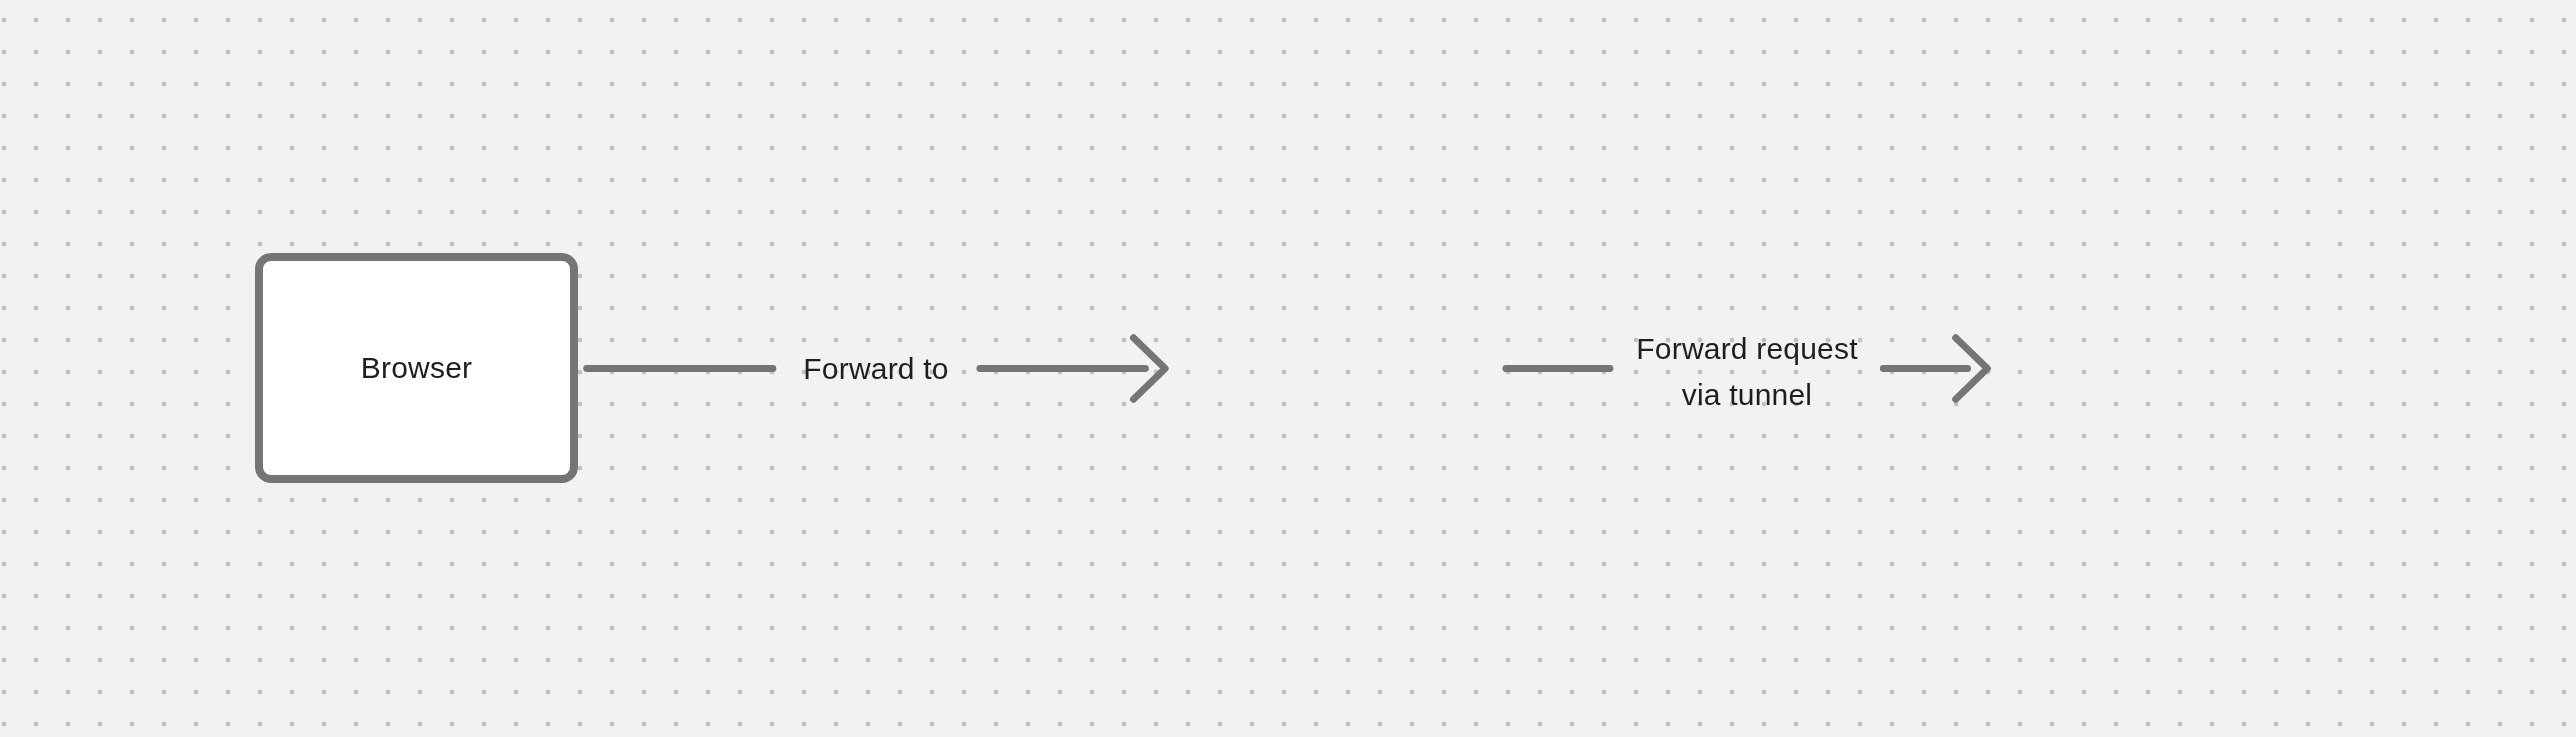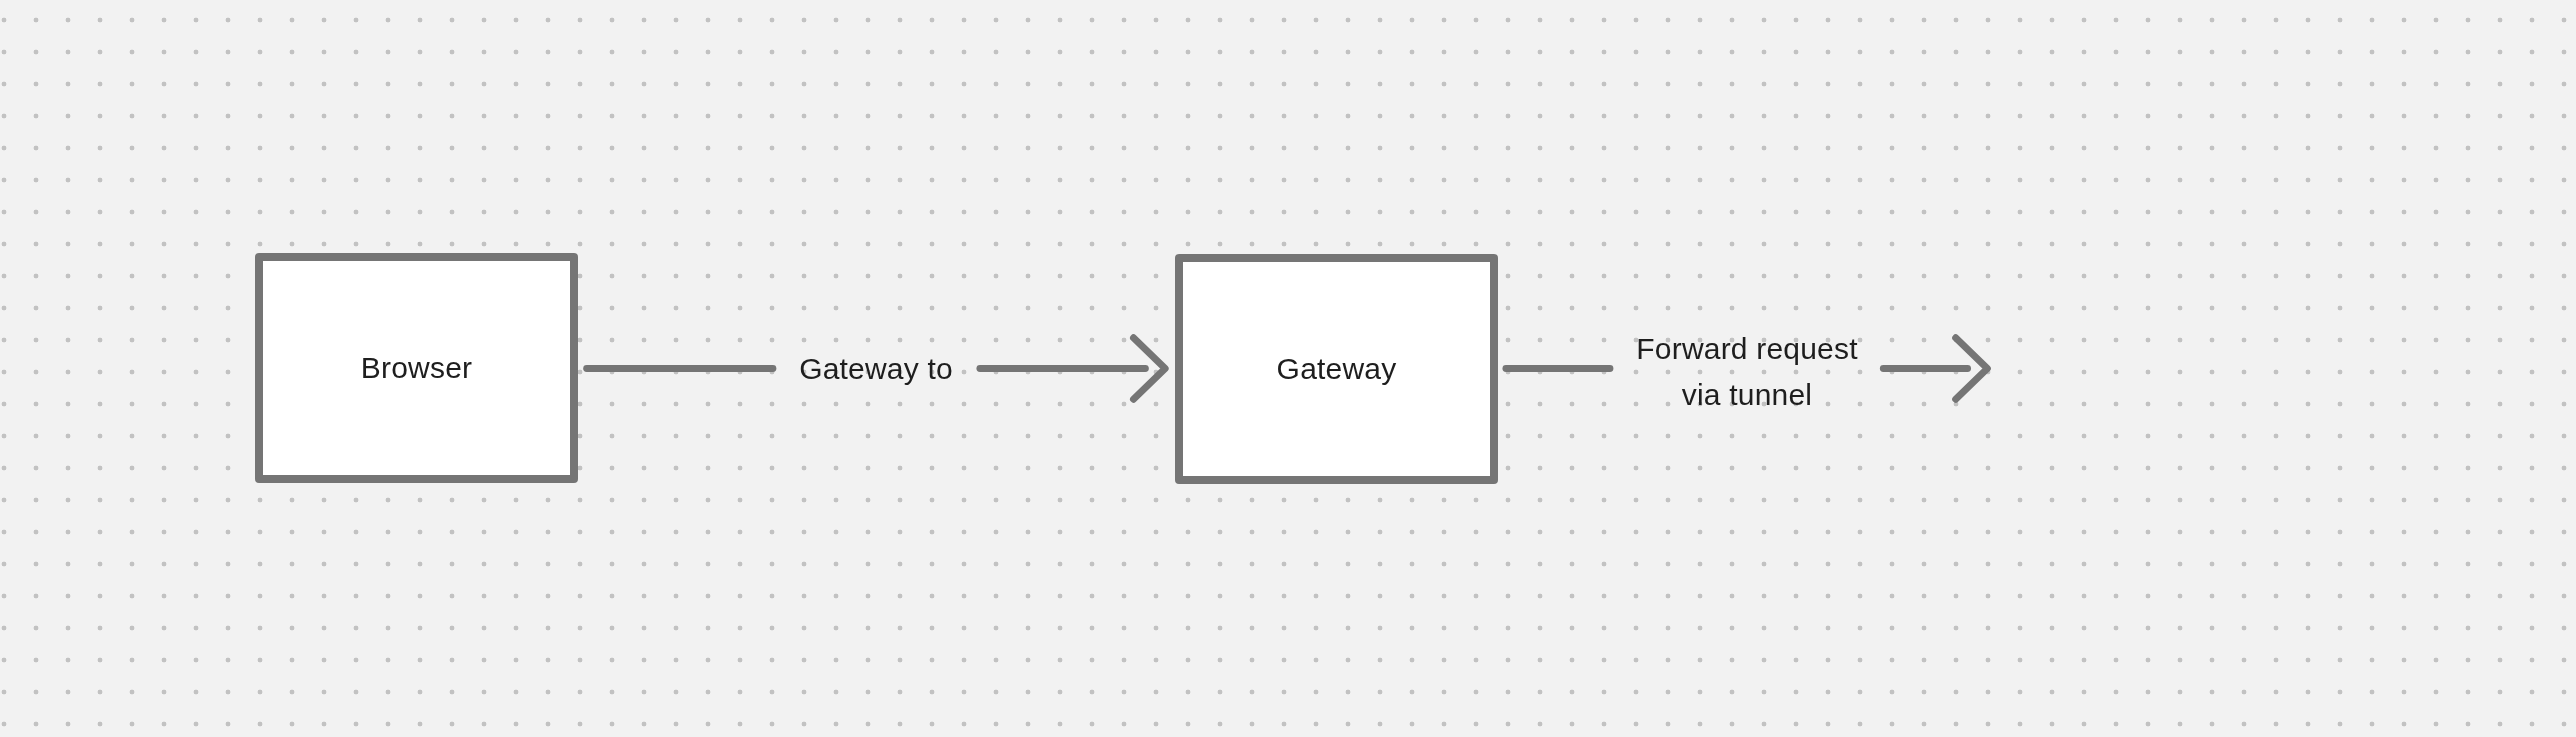--- a/index.html
+++ b/index.html
@@ -33,21 +33,21 @@
     stroke-width: 7;
     stroke-linecap: round;
     stroke-linejoin: round;
     fill: none;
   }
   .node {
     position: absolute;
     width: 323px; height: 230px;
     background: var(--node-fill);
     border: 8px solid var(--stroke);
-    border-radius: 4px;
+    border-radius: 16px;
     display: flex; align-items: center; justify-content: center;
   }
   .node-browser { left: 255px; top: 253px; }
   .node-gateway { left: 1175px; top: 254px; }
   .node-server  { left: 1998px; top: 253px; }
   .node-label {
     font-size: 30px;
     color: var(--text);
     letter-spacing: 0.2px;
   }
@@ -79,24 +79,21 @@
       <line x1="1520" y1="372" x2="1625" y2="372"></line>
       <line x1="1901" y1="372" x2="1986" y2="372"></line>
       <path d="M1974 341 L2006 372 L1974 403"></path>
     </g>
   </svg>
 
   <div class="node node-browser">
     <span class="node-label">Browser</span>
   </div>
 
-  <div class="node node-gateway">
-    <span class="node-label">Gateway</span>
-  </div>
 
 
-  <div class="connector-label label-connects">Gateway to</div>
+  <div class="connector-label label-connects">Forward to</div>
 
   <div class="connector-label label-forward">Forward request
 via tunnel</div>
 
 </div>
 
 
 </body></html>

